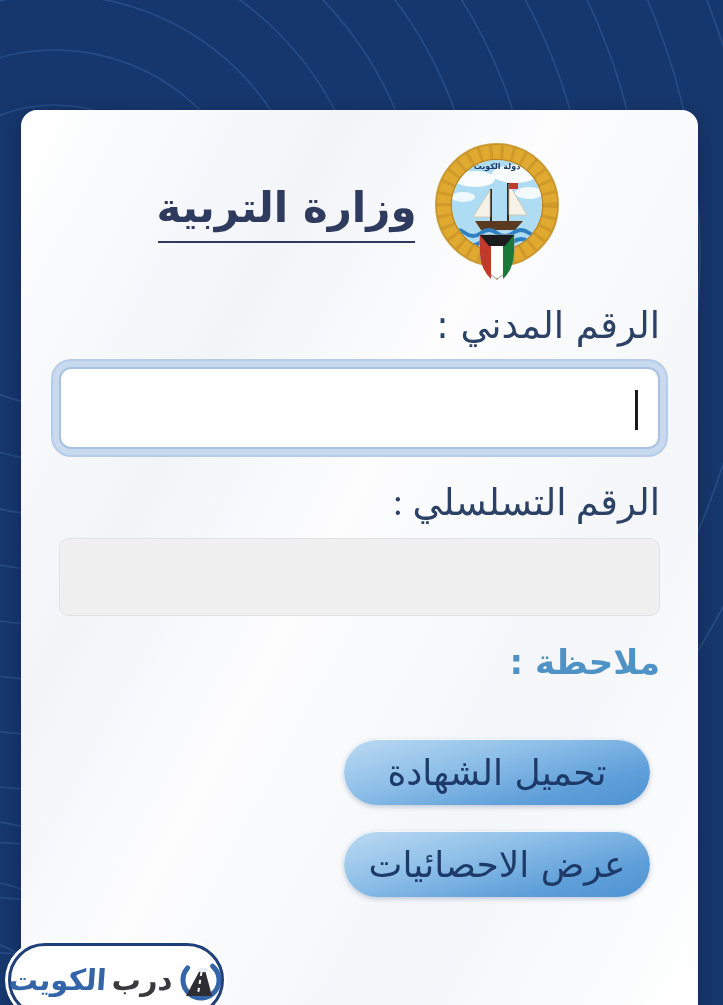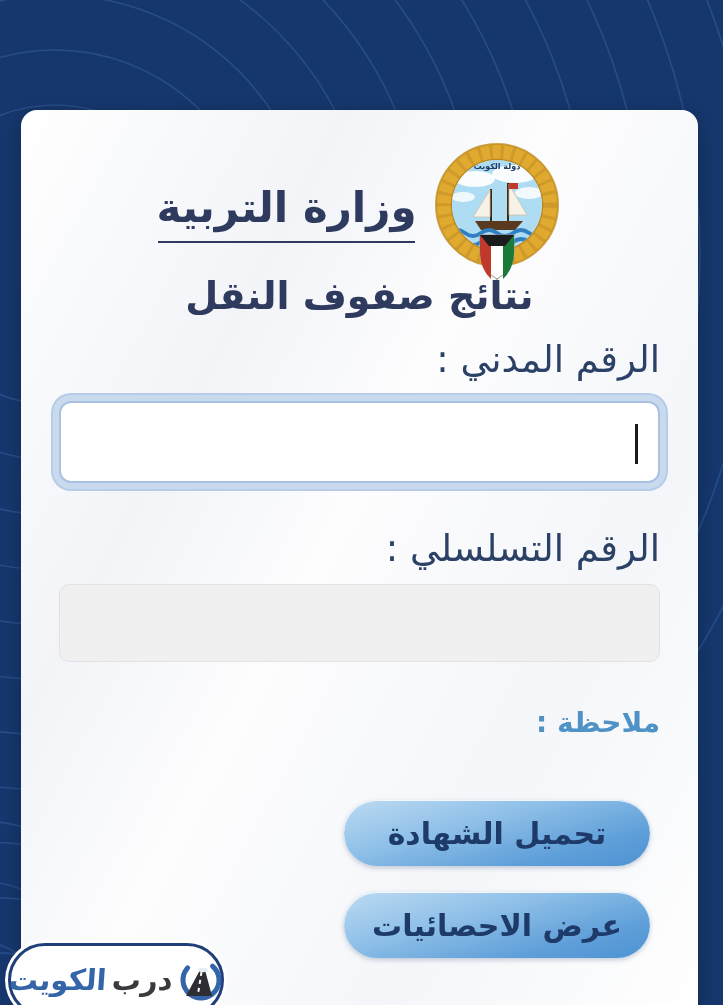--- a/index.html
+++ b/index.html
@@ -65,21 +65,21 @@
   }
 
   
   .field-label {
     display:block;
     font-size:37px;
     color:#2b4166;
     line-height:40px;
     margin-top:20px;
   }
-  .field-label.second { margin-top:46px; }
+  .field-label.second { margin-top:34px;font-family:Liberation Serif, serif; }
 
   .input-focus-wrap {
     position:relative;
     margin-top:21px;
     width:601px;
     height:82px;
     background:#ffffff;
     border:2px solid #a9c2e2;
     border-radius:12px;
     box-shadow:0 0 0 6px #c9daee, 0 0 0 8px #b6cce8;
@@ -113,23 +113,23 @@
     font-size:30px;
     color:#444;
     padding:0 22px;
     direction:rtl;
     font-family:"DejaVu Sans", sans-serif;
     outline:none;
   }
 
   
   .note-heading {
-    margin-top:44px;
+    margin-top:29px;
     text-align:right;
-    font-size:28px;
+    font-size:34px;
     font-weight:bold;
     color:#4f93c6;
     line-height:34px;
   }
   .note-body {
     margin-top:4px;
     text-align:right;
     font-size:27px;
     color:#74a5cf;
     line-height:44px;
@@ -140,22 +140,22 @@
     display:block;
     margin-top:60px;
     margin-left:auto;
     margin-right:10px;
     width:306px;
     height:66px;
     border:none;
     border-radius:33px;
     background:linear-gradient(165deg,#bcdaf2 0%,#8fc0e8 38%,#5f9fd9 75%,#4d93d3 100%);
     box-shadow:inset 0 1px 0 rgba(255,255,255,.85), 0 2px 5px rgba(30,60,110,.25);
-    font-size:30px;
-    font-weight:bold;
+    font-size:36px;
+    font-weight:normal;
     color:#1e3a68;
     font-family:"DejaVu Sans", sans-serif;
     cursor:pointer;
   }
   .action-button.second { margin-top:26px; }
 
   
   .watermark {
     position:absolute;
     left:8px; top:943px;
@@ -247,21 +247,20 @@
 
       <g>
         <path d="M49 92 h34 v16 q0 19 -17 28 q-17 -9 -17 -28 Z" fill="#ffffff" stroke="#9a9a9a" stroke-width="1"></path>
         <path d="M49 92 h11 v44 q-11 -10 -11 -28 Z" fill="#c0392b"></path>
         <path d="M72 92 h11 v16 q0 18 -11 28 Z" fill="#1a7a3a"></path>
         <path d="M49 92 h34 l-9 11 h-16 Z" fill="#1c1c1c"></path>
       </g>
     </svg>
   </div>
 
-  <div class="page-title">نتائج صفوف النقل</div>
 
   <label class="field-label">الرقم المدني :</label>
 
   <div class="input-focus-wrap">
     <input class="input-bare" type="text" value="" style="">
     <span class="caret"></span>
   </div>
 
   <label class="field-label second">الرقم التسلسلي :</label>
 

